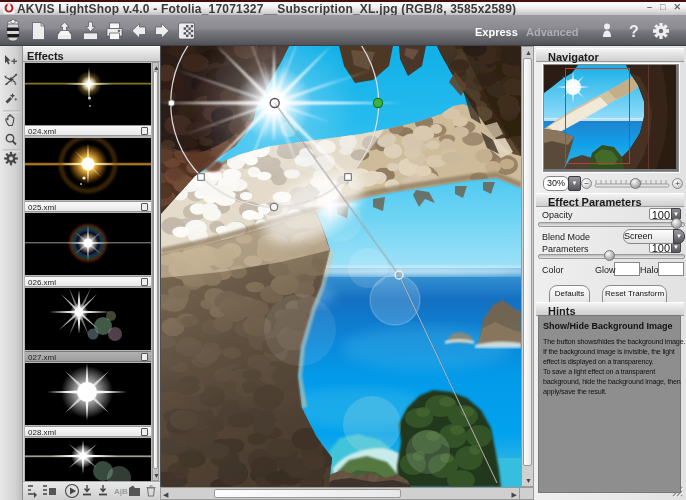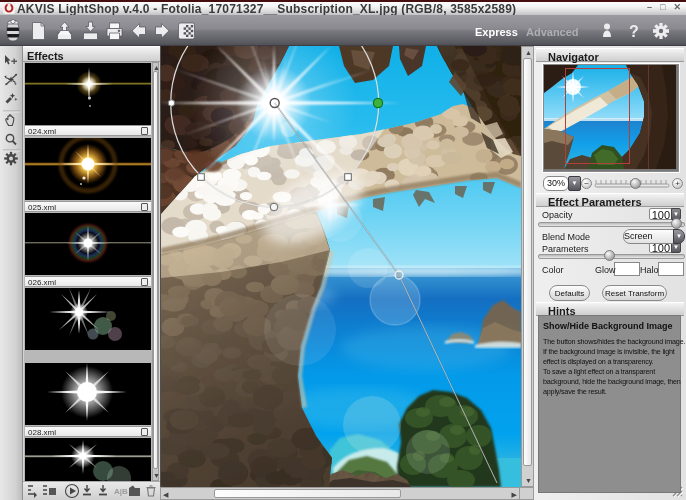--- a/index.html
+++ b/index.html
@@ -33,21 +33,21 @@
 #rpanel{left:534px;top:46px;width:152px;height:454px;background:linear-gradient(90deg,#efefef,#e2e2e2)}
 .rphead{left:536px;width:148px;height:14px}
 .rphead b{position:absolute;left:12px;top:2px}
 #navthumbbox{left:543px;top:64px;width:134px;height:106px;background:#777;border:1px solid #8a8a8a;box-shadow:0 0 0 1px #fff}
 .lbl{font-size:9px;color:#1a1a1a}
 .spin{position:absolute;width:32px;height:12px}
 .spin .f{position:absolute;left:0;top:0;width:28px;height:12px;background:#fff;border:1px solid #888;border-radius:2px 0 0 2px;font-size:11px;color:#111;text-align:right;padding-right:6px;box-sizing:border-box}
 .spin .b{position:absolute;right:0;top:0;width:10px;height:12px;background:linear-gradient(#8a8a8e,#5a5a60);border:1px solid #444;border-radius:0 2px 2px 0;box-sizing:border-box;color:#fff;font-size:6px;text-align:center;line-height:10px}
 .slider{position:absolute;height:3px;background:linear-gradient(#b8b8b8,#e8e8e8);border:1px solid #999;border-radius:2px}
 .ball{position:absolute;width:11px;height:11px;border-radius:50%;background:radial-gradient(circle at 35% 30%,#fafafa,#b8b8b8 55%,#808080);border:1px solid #777;box-sizing:border-box}
-.btn{position:absolute;height:16px;background:linear-gradient(#fdfdfd,#e8e8e8 50%,#d6d6d6);border:1px solid #8a8a8a;border-radius:8px;font-size:9px;color:#111;text-align:center;box-sizing:border-box}
+.btn{position:absolute;height:29px;background:linear-gradient(#fdfdfd,#e8e8e8 50%,#d6d6d6);border:1px solid #8a8a8a;border-radius:8px;font-size:9px;color:#111;text-align:center;box-sizing:border-box}
 #hints{left:538px;top:315px;width:143px;height:178px;background:#8e8e8e;border:1px solid #777;box-sizing:border-box;color:#111}
 #hints .ht{position:absolute;left:4px;top:5px;font-size:9px;font-weight:bold}
 #hints .hp{position:absolute;left:4px;top:21px;font-size:7.2px;line-height:1.4;letter-spacing:-.2px;white-space:nowrap}
 .zbtn{width:11px;height:11px;border-radius:50%;background:radial-gradient(circle at 35% 30%,#fff,#d8d8d8 60%,#aaa);border:1px solid #888;box-sizing:border-box;font-size:8px;color:#333;text-align:center;line-height:9px}
 </style></head>
 <body>
 
 <div class="abs" id="titlebar"></div>
 <svg class="abs" style="left:3px;top:2px" width="12" height="12" viewBox="0 0 12 12">
     <rect x="0" y="0" width="12" height="12" rx="2" fill="#f4f2f0"></rect>
@@ -262,20 +262,24 @@
    <path d="M66 0 L53 23 L44 48 L56 24 Z" fill="#fff" opacity=".5"></path>
   </g>
   <circle cx="54" cy="24" r="9" fill="url(#w1)"></circle>
   <circle cx="54" cy="24" r="4" fill="#fff"></circle>
   <circle cx="78" cy="38" r="9" fill="#90c8a0" opacity=".45"></circle>
   <circle cx="90" cy="46" r="7" fill="#c8a0b8" opacity=".4"></circle>
   <circle cx="68" cy="46" r="5.5" fill="#a0b8c8" opacity=".4"></circle>
   <circle cx="86" cy="28" r="5" fill="#b8c890" opacity=".35"></circle>
   </svg>
  </div>
+ <div class="abs cap sel" style="top:289px">
+      <span>027.xml</span>
+      <i class="capicon"></i>
+    </div>
  <div class="abs thumb" style="top:301px;height:62px">
   <svg width="126" height="62">
   <rect width="126" height="62" fill="#000"></rect>
   <circle cx="62" cy="29" r="26" fill="url(#w1)" opacity=".9"></circle>
   <g opacity=".95">
    <path d="M62 0 L64 29 L62 58 L60 29 Z" fill="#fff"></path>
    <path d="M22 29 L62 27 L102 29 L62 31 Z" fill="#fff"></path>
    <path d="M40 8 L63 27 L84 50 L61 31 Z" fill="#fff" opacity=".7"></path>
    <path d="M84 8 L61 27 L40 50 L63 31 Z" fill="#fff" opacity=".7"></path>
   </g>

